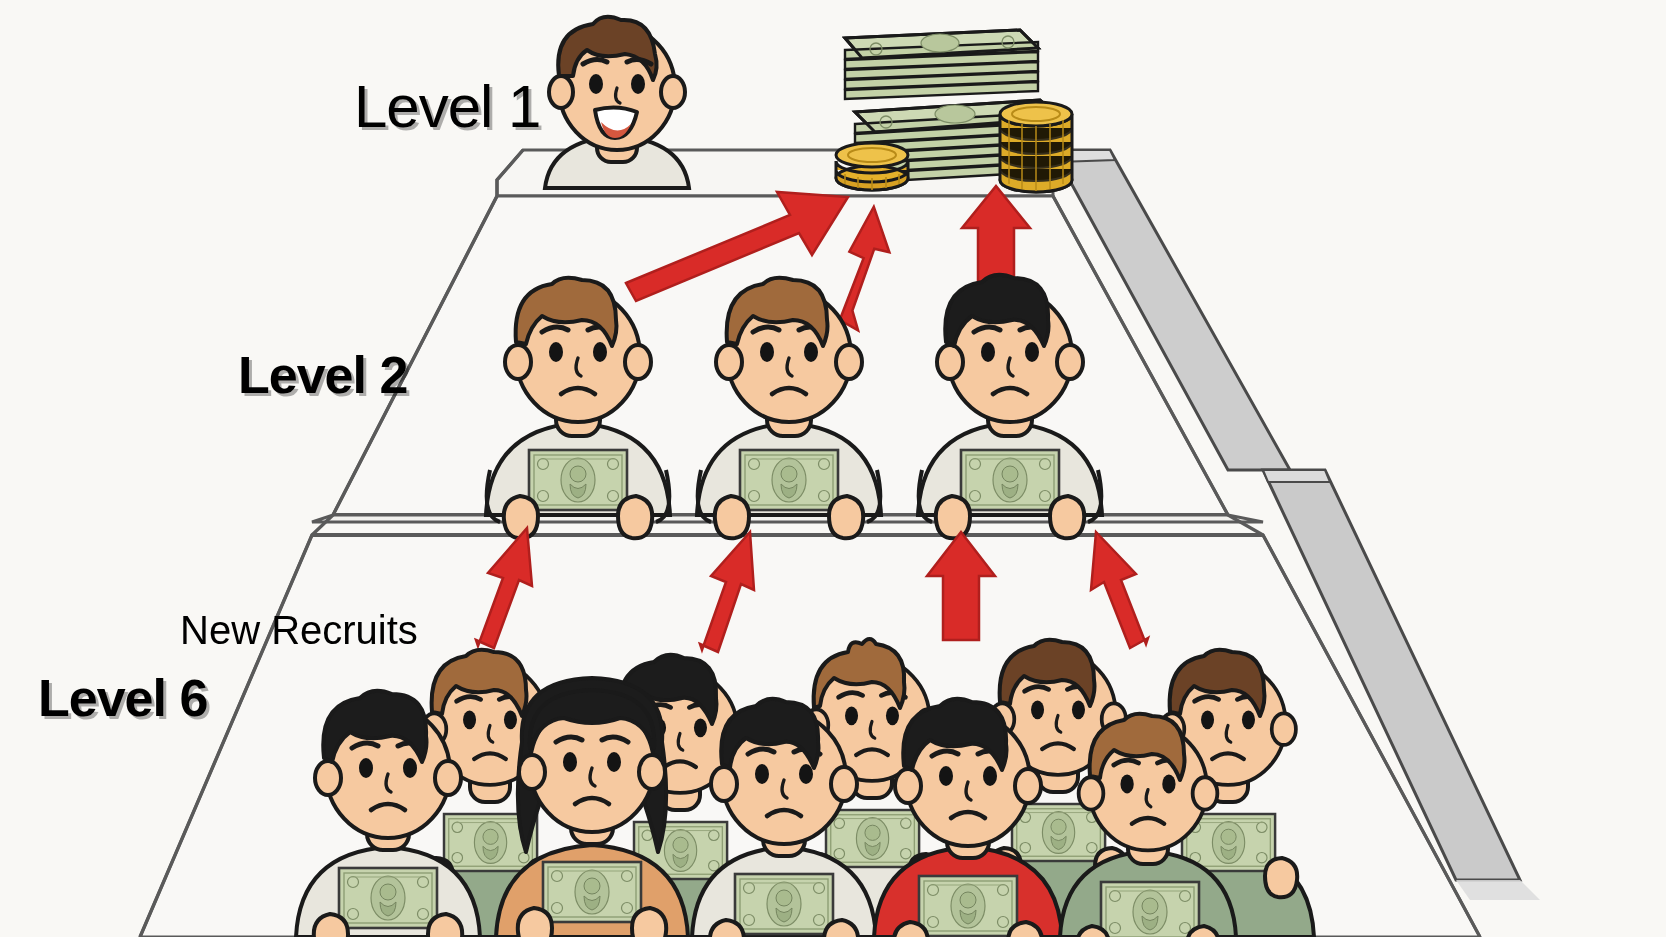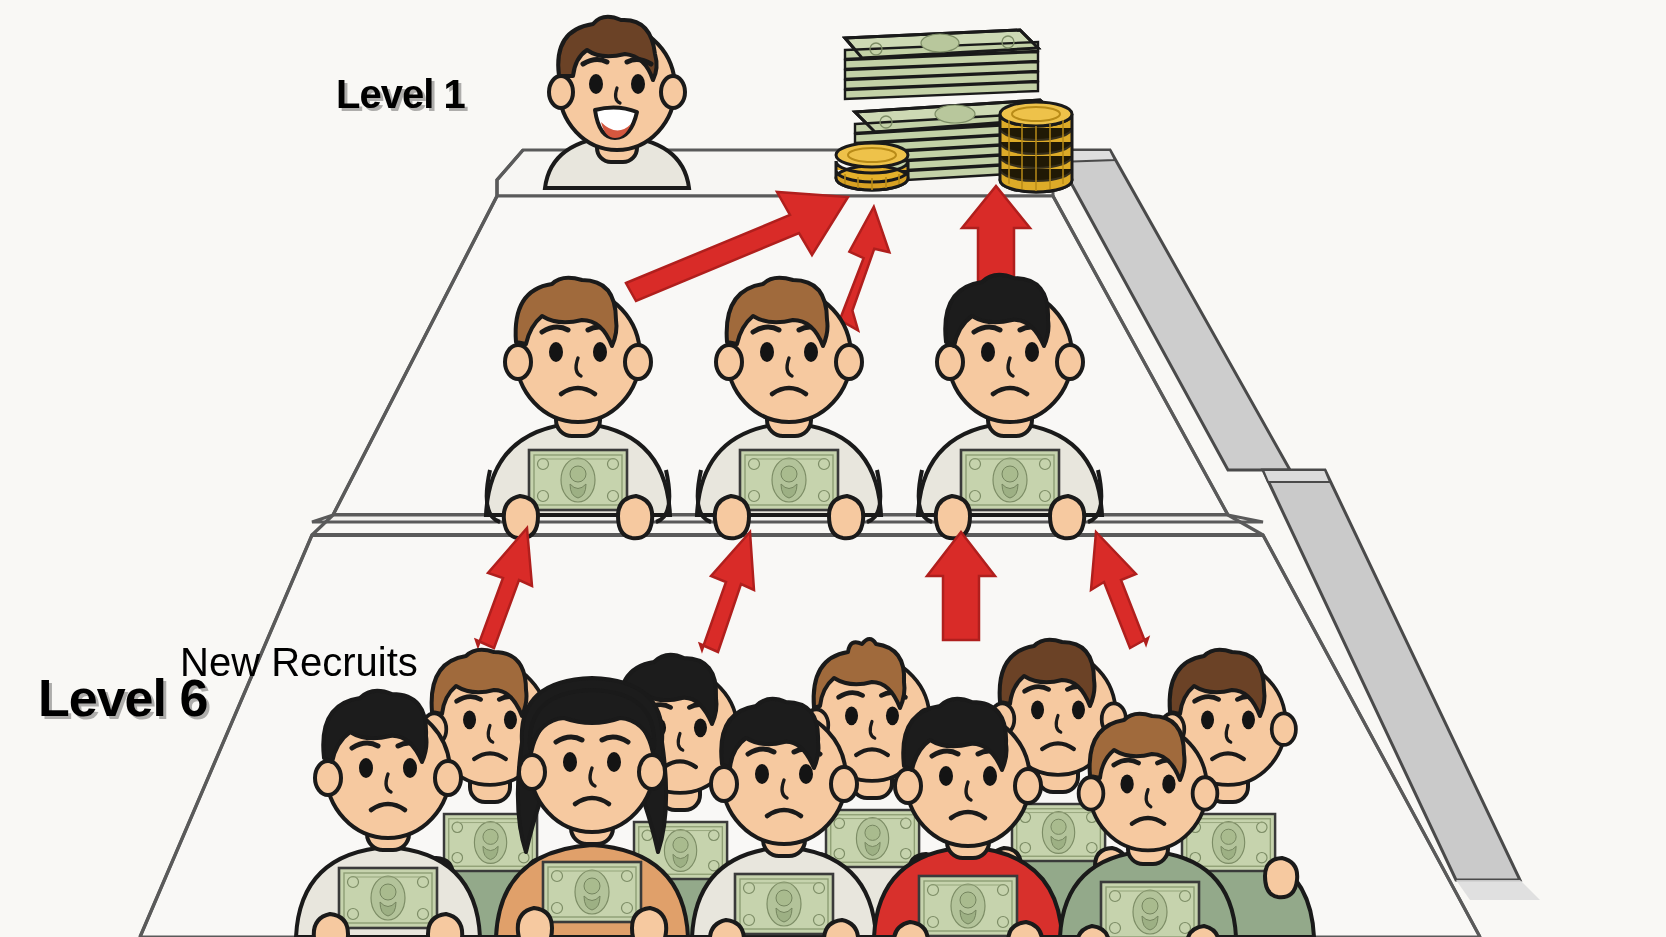--- a/index.html
+++ b/index.html
@@ -6,28 +6,28 @@
   html,body{margin:0;padding:0;}
   body{
     width:1666px;height:937px;
     background:#f9f8f5;
     font-family:"Liberation Sans", sans-serif;
     overflow:hidden;
   }
   #stage{position:relative;width:1666px;height:937px;overflow:hidden;}
   #art{position:absolute;left:0;top:0;width:1666px;height:937px;}
   .lbl{position:absolute;color:#000;white-space:nowrap;}
-  #lvl1{left:336px;top:72px;font-size:40px;font-weight:700;letter-spacing:-1px;
+  #lvl1{left:354px;top:72px;font-size:60px;font-weight:400;letter-spacing:-1px;
         text-shadow:3px 3px 0 rgba(0,0,0,0.30);}
   #lvl2{left:238px;top:345px;font-size:52px;font-weight:700;letter-spacing:-1px;
         text-shadow:3px 3px 0 rgba(0,0,0,0.30);}
   #lvl3{left:38px;top:668px;font-size:52px;font-weight:700;letter-spacing:-1px;
         text-shadow:3px 3px 0 rgba(0,0,0,0.30);}
   #founderLbl{left:682px;top:100px;font-size:40px;font-weight:400;}
-  #recruitsLbl{left:180px;top:640px;font-size:40px;font-weight:400;text-align:right;}
+  #recruitsLbl{left:180px;top:608px;font-size:40px;font-weight:400;text-align:right;}
 </style>
 </head>
 <body>
 
 <div id="stage">
 
   <svg id="art" viewBox="0 0 1666 937">
     <defs>
 
       <g id="note">
@@ -402,16 +402,17 @@
             <use href="#note"></use>
           </g>
         <path d="M-56,190 q-17,4 -15,23 q2,19 19,17 q13,-2 13,-21 q0,-17 -17,-19Z" fill="#f6c9a0" stroke="#1a1a1a" stroke-width="4"></path>
         <path d="M56,190 q17,4 15,23 q-2,19 -19,17 q-13,-2 -13,-21 q0,-17 17,-19Z" fill="#f6c9a0" stroke="#1a1a1a" stroke-width="4"></path>
       </g>
     </g>
 
   </svg>
 
   <div class="lbl" id="lvl1">Level 1</div>
+  <div class="lbl" id="lvl2">Level 2</div>
   <div class="lbl" id="recruitsLbl">New Recruits</div>
   <div class="lbl" id="lvl3">Level 6</div>
 
 </div>
 
 </body></html>

